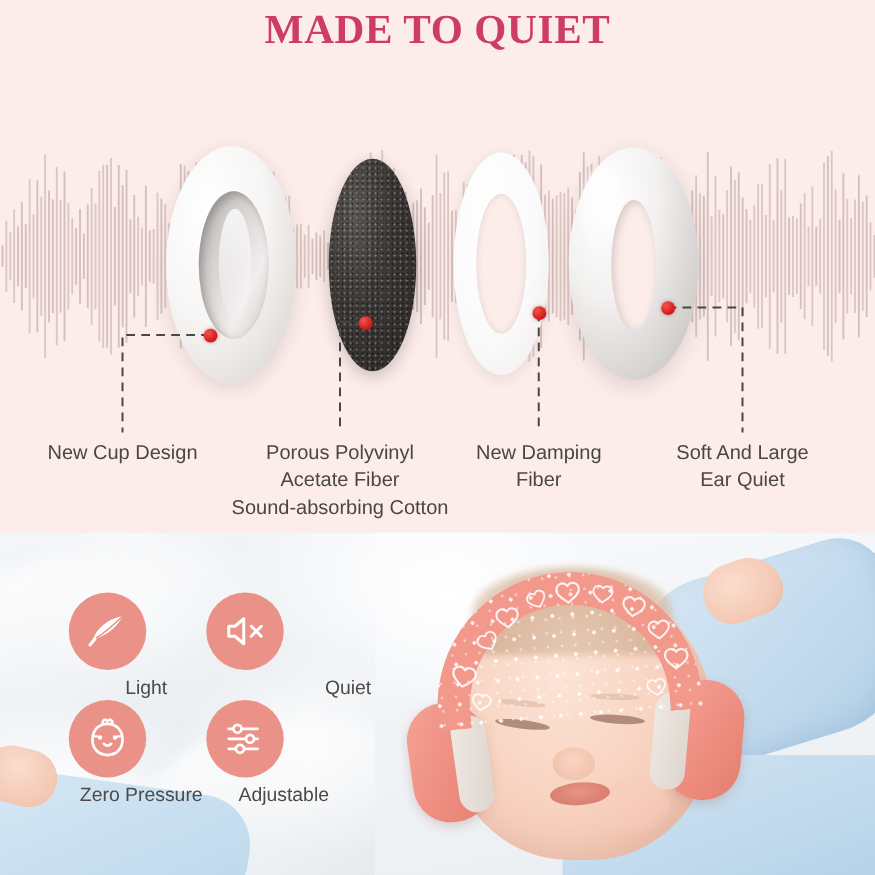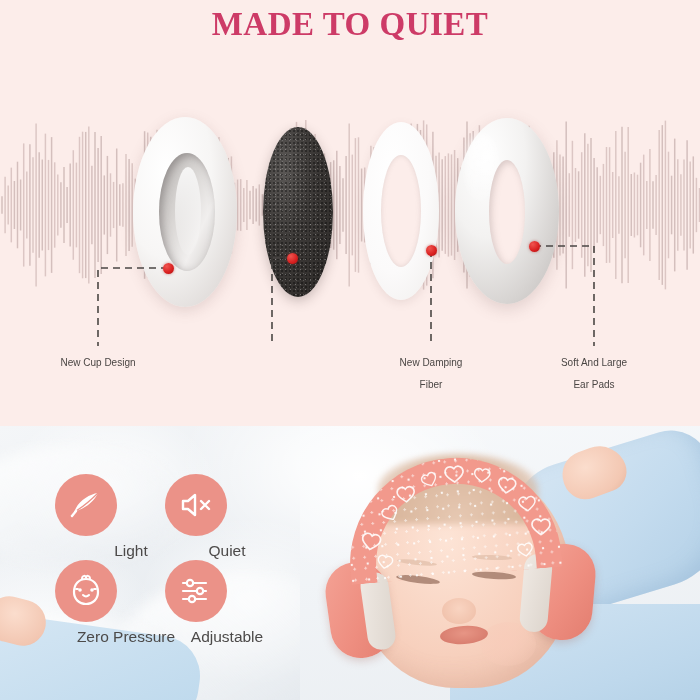--- a/index.html
+++ b/index.html
@@ -179,21 +179,21 @@
     margin-left: -5.5px;
     margin-top: -5.5px;
     border-radius: 50%;
     background: radial-gradient(circle at 34% 30%, #f0544f 0%, #d81f1f 60%, #a81212 100%);
     box-shadow: 0 0 3px rgba(160,20,20,0.5);
   }
   .label {
     position: absolute;
     text-align: center;
     font-family: "Liberation Sans", sans-serif;
-    font-size: 10px;
+    font-size: 16px;
     line-height: 22px;
     color: #4a4644;
     white-space: pre-line;
   }
 
   
   #bottom-section {
     position: absolute;
     left: 0; top: 426px;
     width: 700px;
@@ -669,24 +669,27 @@
         <path d="M534,246 L594,246 L594,346"></path>
       </g>
     </svg>
 
     <div class="dot" style="left:168px; top:268px;"></div>
     <div class="dot" style="left:292px; top:258px;"></div>
     <div class="dot" style="left:431px; top:250px;"></div>
     <div class="dot" style="left:534px; top:246px;"></div>
 
     <div class="label" style="left:13px; top:352px; width:170px;">New Cup Design</div>
+    <div class="label" style="left:167px; top:352px; width:210px;">Porous Polyvinyl
+Acetate Fiber
+Sound-absorbing Cotton</div>
     <div class="label" style="left:356px; top:352px; width:150px;">New Damping
 Fiber</div>
     <div class="label" style="left:519px; top:352px; width:150px;">Soft And Large
-Ear Pads</div>
+Ear Quiet</div>
   </div>
 
   <div id="bottom-section">
     <div id="bedding"></div>
     <div class="fold" style="left:-40px; top:20px; width:220px; height:120px;"></div>
     <div class="fold" style="left:120px; top:150px; width:250px; height:140px;"></div>
     <div class="fold" style="left:-20px; top:190px; width:200px; height:110px;"></div>
 
     <div id="baby">
       <div class="sheet"></div>
@@ -726,45 +729,45 @@
     </div>
 
     <div class="badge-group" style="left:55px; top:48px;">
       <div class="badge-circle">
         <svg width="36" height="36" viewBox="0 0 36 36">
           <path d="M30 6 C22 7 12 13 8 21 L6 25 L11 23 C19 20 27 13 30 6 Z" fill="#ffffff"></path>
           <path d="M30 6 C24 12 16 19 8 24" stroke="#eb9288" stroke-width="1.2" fill="none"></path>
           <path d="M8 24 L4 29" stroke="#ffffff" stroke-width="2.4" stroke-linecap="round"></path>
         </svg>
       </div>
-      <div class="badge-label" style="left:45px;text-align:center;">Light</div>
+      <div class="badge-label" style="left:31px;text-align:center;">Light</div>
     </div>
 
     <div class="badge-group" style="left:165px; top:48px;">
       <div class="badge-circle">
         <svg width="36" height="36" viewBox="0 0 36 36">
           <path d="M5 14 L10 14 L17 8 L17 28 L10 22 L5 22 Z" fill="none" stroke="#ffffff" stroke-width="2.4" stroke-linejoin="round"></path>
           <path d="M23 14 L31 22 M31 14 L23 22" stroke="#ffffff" stroke-width="2.4" stroke-linecap="round"></path>
         </svg>
       </div>
-      <div class="badge-label" style="left:31px;">Quiet</div>
+      <div class="badge-label" style="left:31px;text-align:right;">Quiet</div>
     </div>
 
     <div class="badge-group" style="left:55px; top:134px;">
       <div class="badge-circle">
         <svg width="38" height="38" viewBox="0 0 38 38">
           <path d="M7 20 C7 12 12 7 19 7 C26 7 31 12 31 20 C31 27 26 32 19 32 C12 32 7 27 7 20 Z" fill="none" stroke="#ffffff" stroke-width="2.2"></path>
           <path d="M15 7 C15 3 19 3 19 6 C19 3 23 3 23 7" fill="none" stroke="#ffffff" stroke-width="2" stroke-linecap="round"></path>
           <circle cx="13" cy="18" r="1.8" fill="#ffffff"></circle>
           <circle cx="25" cy="18" r="1.8" fill="#ffffff"></circle>
           <path d="M16 23 Q19 26 22 23" fill="none" stroke="#ffffff" stroke-width="2" stroke-linecap="round"></path>
           <path d="M9 17 L11 17 M27 17 L29 17" stroke="#ffffff" stroke-width="1.8" stroke-linecap="round"></path>
         </svg>
       </div>
-      <div class="badge-label" style="left:40px;">Zero Pressure</div>
+      <div class="badge-label" style="left:27px;">Zero Pressure</div>
     </div>
 
     <div class="badge-group" style="left:165px; top:134px;">
       <div class="badge-circle">
         <svg width="36" height="36" viewBox="0 0 36 36">
           <g stroke="#ffffff" stroke-width="2.2" stroke-linecap="round" fill="none">
             <path d="M5 10 L28 10"></path>
             <path d="M5 18 L28 18"></path>
             <path d="M5 26 L28 26"></path>
           </g>

